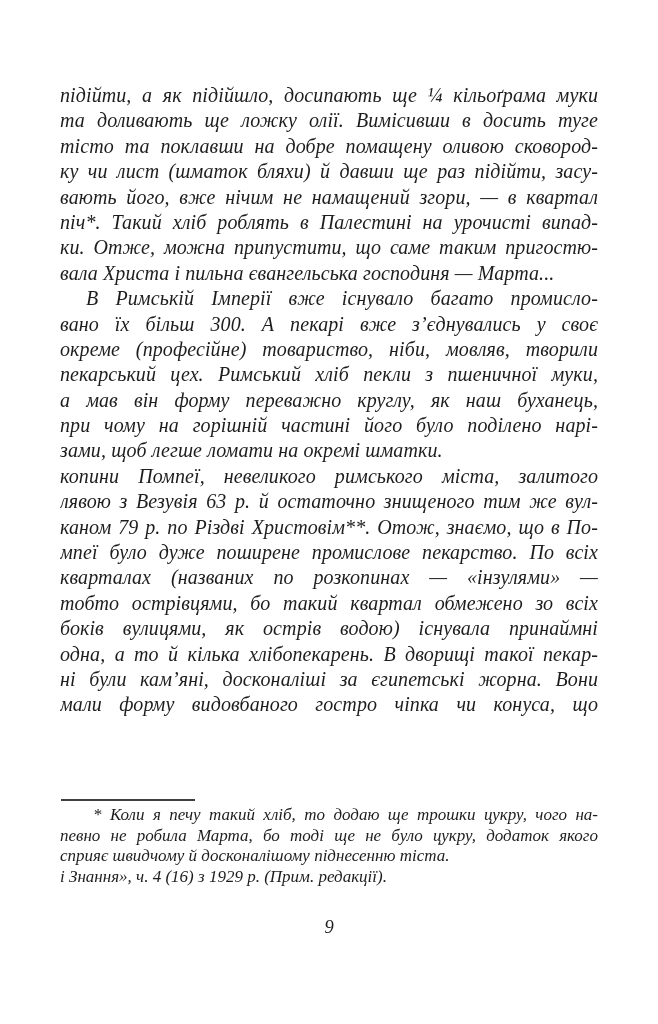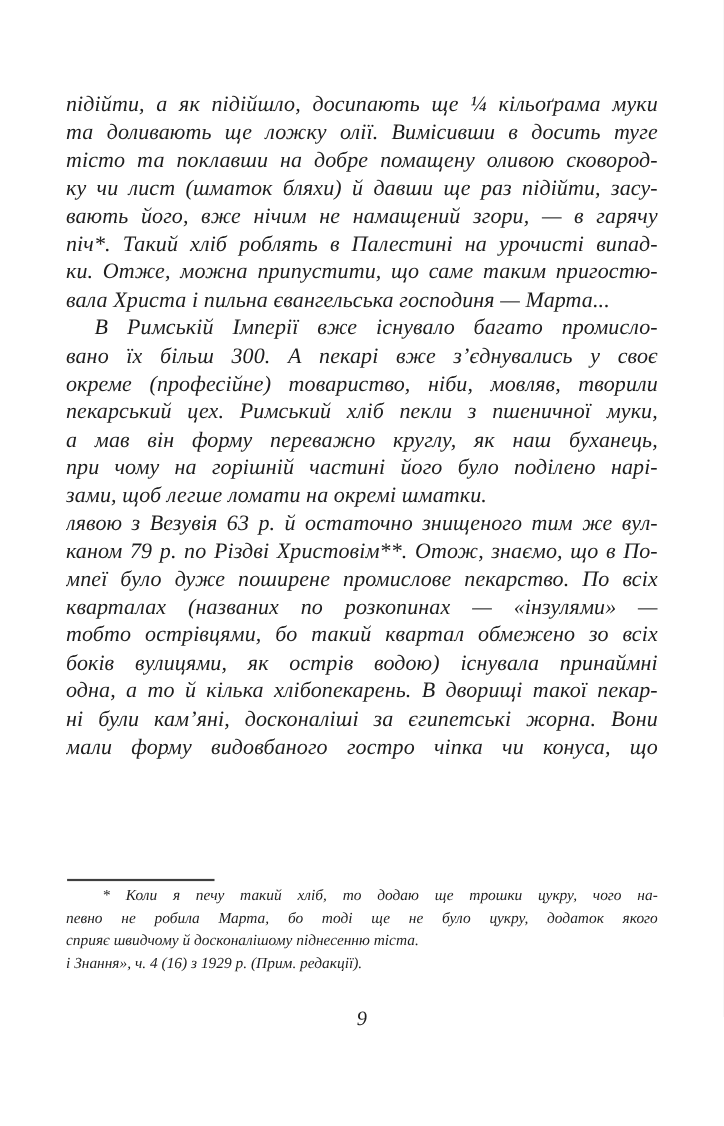--- a/index.html
+++ b/index.html
@@ -50,21 +50,21 @@
   }
   .footnotes {
     position: absolute;
     left: 60px;
     top: 805px;
     width: 538px;
   }
   .footnotes .fline {
     height: 20.6px;
     line-height: 20.6px;
-    font-size: 14px;
+    font-size: 17px;
     overflow: hidden;
     hyphens: none;
   }
   .fline.just {
     text-align: justify;
     text-align-last: justify;
   }
   .fline.indent {
     text-indent: 33px;
   }
@@ -81,35 +81,36 @@
 </head>
 <body>
 
 <div class="page">
   <div class="main-text">
       <div>
         <div class="line just">підійти, а як підійшло, досипають ще ¼ кільоґрама муки</div>
         <div class="line just">та доливають ще ложку олії. Вимісивши в досить туге</div>
         <div class="line just">тісто та поклавши на добре помащену оливою сковород-</div>
         <div class="line just">ку чи лист (шматок бляхи) й давши ще раз підійти, засу-</div>
-        <div class="line just">вають його, вже нічим не намащений згори, — в гарячу</div>
+        <div class="line just">вають його, вже нічим не намащений згори, — в квартал</div>
         <div class="line just">піч*. Такий хліб роблять в Палестині на урочисті випад-</div>
         <div class="line just">ки. Отже, можна припустити, що саме таким пригостю-</div>
         <div class="line">вала Христа і пильна євангельська господиня — Марта...</div>
       </div>
       <div>
         <div class="line just indent">В Римській Імперії вже існувало багато промисло-</div>
         <div class="line just">вано їх більш 300. А пекарі вже з’єднувались у своє</div>
         <div class="line just">окреме (професійне) товариство, ніби, мовляв, творили</div>
         <div class="line just">пекарський цех. Римський хліб пекли з пшеничної муки,</div>
         <div class="line just">а мав він форму переважно круглу, як наш буханець,</div>
         <div class="line just">при чому на горішній частині його було поділено нарі-</div>
         <div class="line">зами, щоб легше ломати на окремі шматки.</div>
       </div>
       <div>
+        <div class="line just">копини Помпеї, невеликого римського міста, залитого</div>
         <div class="line just">лявою з Везувія 63 р. й остаточно знищеного тим же вул-</div>
         <div class="line just">каном 79 р. по Різдві Христовім**. Отож, знаємо, що в По-</div>
         <div class="line just">мпеї було дуже поширене промислове пекарство. По всіх</div>
         <div class="line just">кварталах (названих по розкопинах — «інзулями» —</div>
         <div class="line just">тобто острівцями, бо такий квартал обмежено зо всіх</div>
         <div class="line just">боків вулицями, як острів водою) існувала принаймні</div>
         <div class="line just">одна, а то й кілька хлібопекарень. В дворищі такої пекар-</div>
         <div class="line just">ні були кам’яні, досконаліші за єгипетські жорна. Вони</div>
         <div class="line just">мали форму видовбаного гостро чіпка чи конуса, що</div>
       </div>

